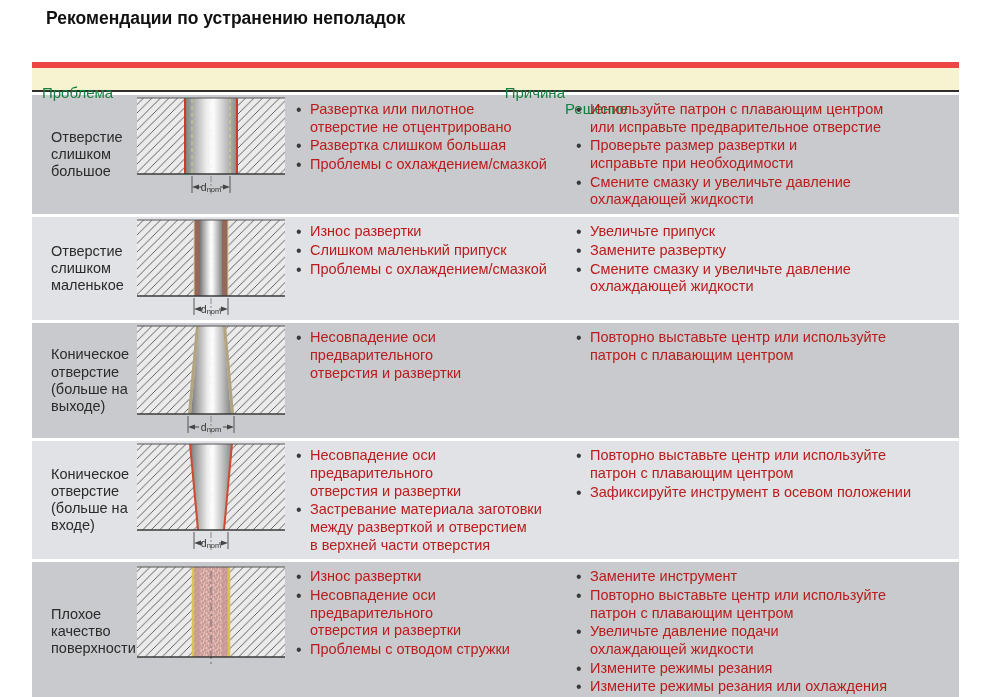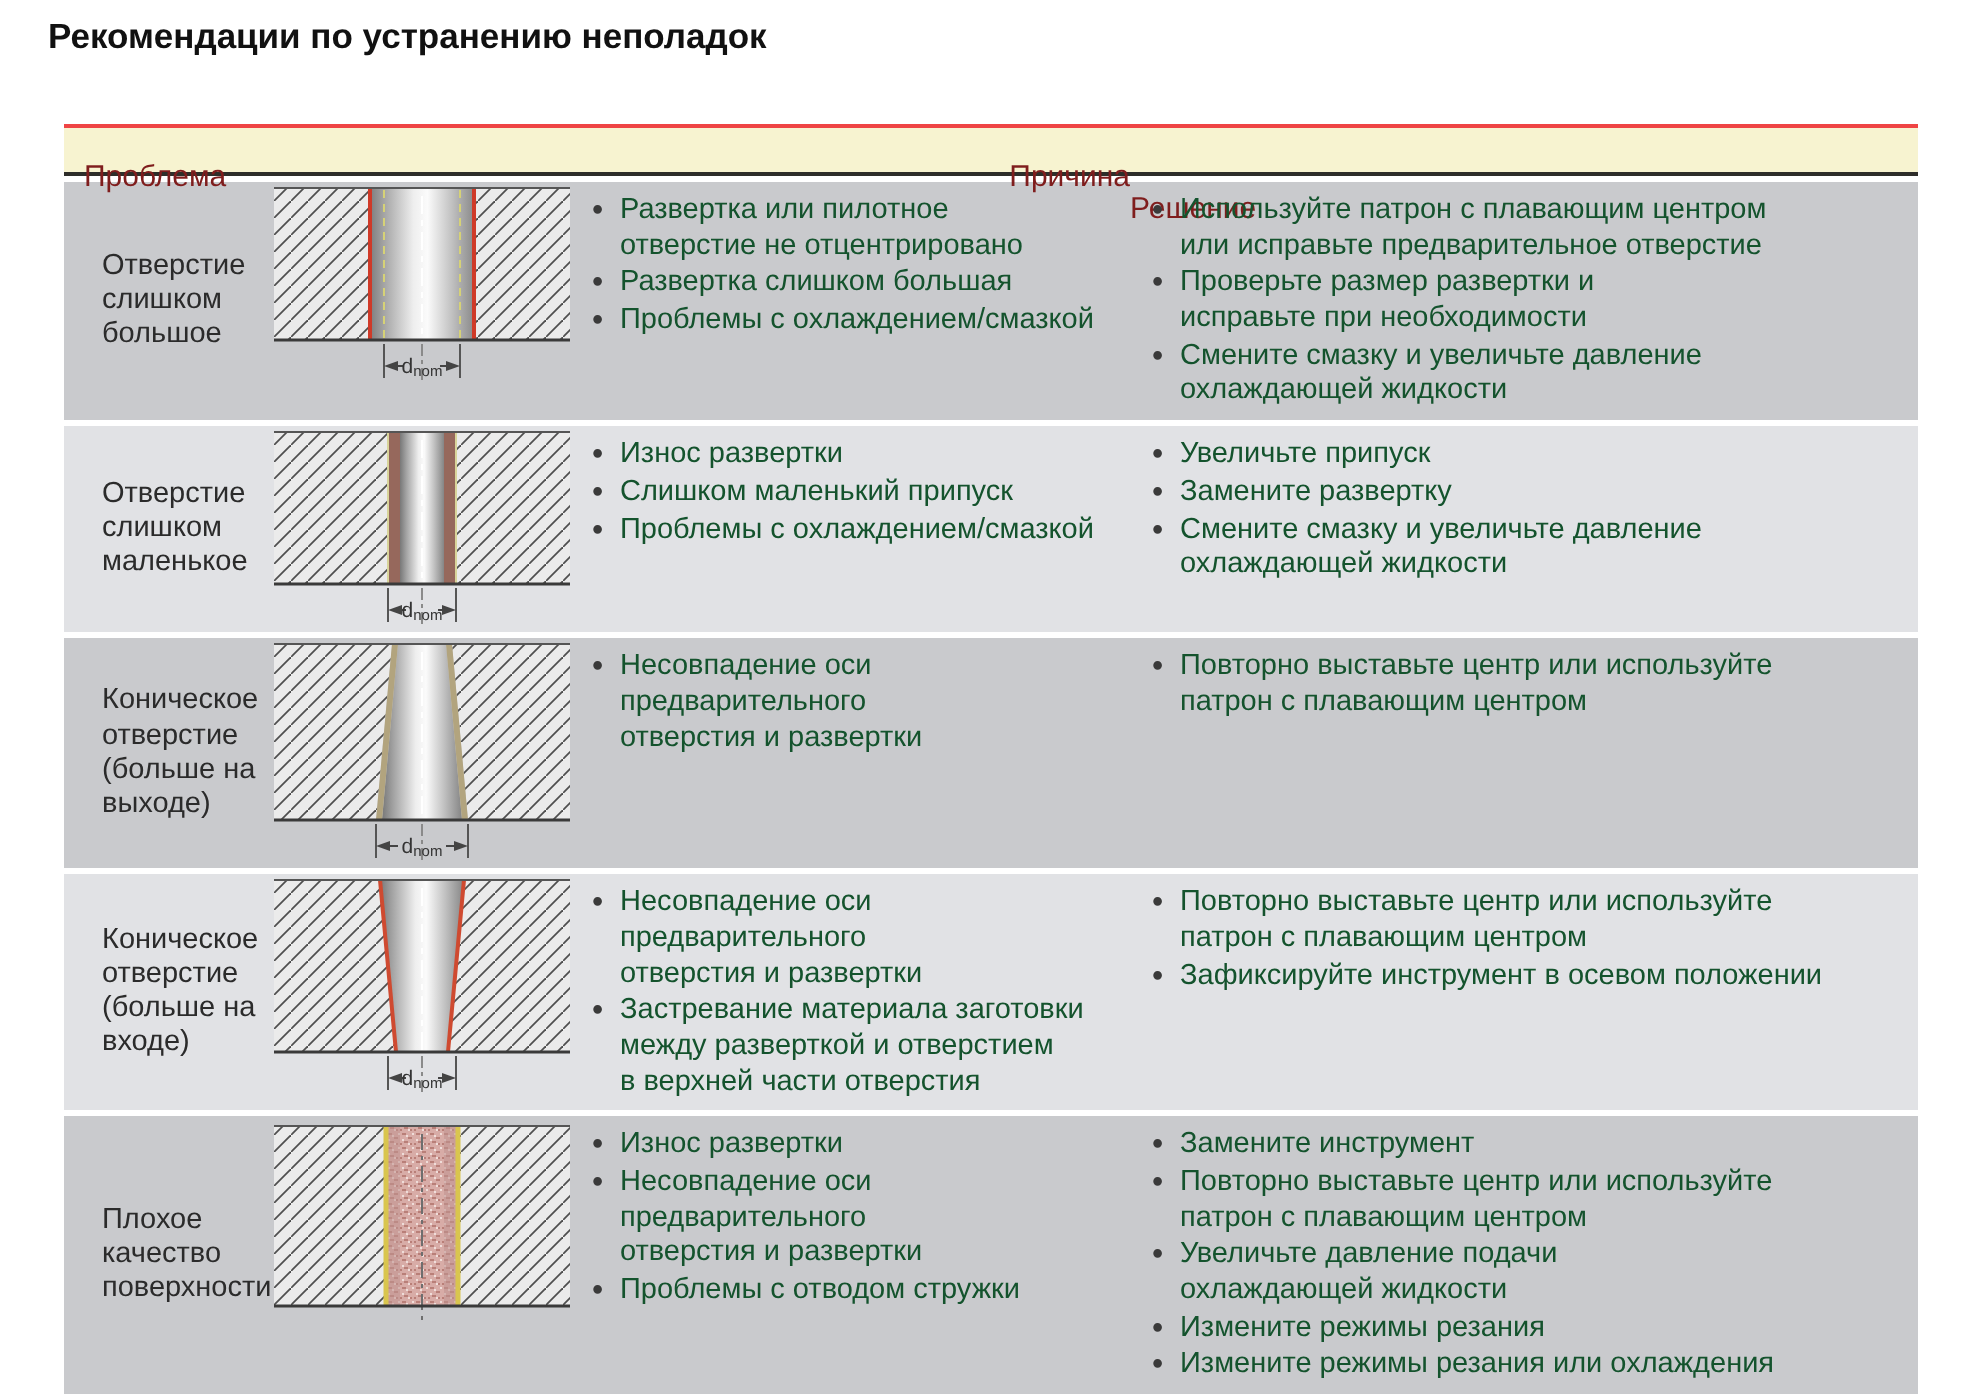--- a/index.html
+++ b/index.html
@@ -1,31 +1,31 @@
 <!DOCTYPE html>
 <html><head>
 <meta charset="utf-8">
 <style>
   html,body{margin:0;padding:0;background:#ffffff;}
   body{width:990px;height:697px;position:relative;font-family:"Liberation Sans", sans-serif;color:#2d2d2d;overflow:hidden;}
-  .page-title{position:absolute;left:24px;top:8px;font-size:17.5px;font-weight:700;color:#111;}
+  .page-title{position:absolute;left:46px;top:8px;font-size:17.5px;font-weight:700;color:#111;}
   .trouble-table{position:absolute;left:32px;top:62px;width:927px;}
-  .thead{display:grid;grid-template-columns:253px 280px 1fr;align-items:center;height:22px;background:#f7f3d0;border-top:2px solid #ef4444;border-bottom:2px solid #2e2e2a;font-size:15px;color:#7f1d1d;}
+  .thead{display:grid;grid-template-columns:253px 280px 1fr;align-items:center;height:22px;background:#f7f3d0;border-top:6px solid #ef4444;border-bottom:2px solid #2e2e2a;font-size:15px;color:#15803d;}
   .thead .h-problem{padding-left:10px;text-align:left;}
   .thead .h-cause{text-align:right;}
   .thead .h-solution{text-align:left;margin-top:32px;}
   .row{display:grid;grid-template-columns:105px 148px 280px 1fr;margin-top:3px;}
   .row.dark{background:#c9cacd;}
   .row.light{background:#e1e2e5;}
   .row:last-of-type{border-bottom:3px solid #55555a;}
   .cell{min-width:0;}
   .problem{display:flex;align-items:center;padding-left:19px;font-size:14.5px;line-height:1.18;white-space:pre-line;color:#2b2b2b;}
   .illu{padding-top:1px;}
   .illu svg{display:block;}
-  ul.bullets{list-style:none;margin:0;padding:6px 4px 4px 10px;font-size:14.5px;line-height:1.22;color:#14532d;}
+  ul.bullets{list-style:none;margin:0;padding:6px 4px 4px 10px;font-size:14.5px;line-height:1.22;color:#b91c1c;}
   ul.bullets li{position:relative;padding-left:15px;margin-bottom:1px;white-space:pre-line;}
   ul.bullets li::before{content:"\2022";position:absolute;left:1px;top:-1px;font-size:16px;color:#3a3a3a;}
 </style>
 </head>
 <body>
 
 <svg width="0" height="0" style="position:absolute" aria-hidden="true">
   <defs>
     <pattern id="hatch" width="8.5" height="8.5" patternUnits="userSpaceOnUse">
       <rect width="8.5" height="8.5" fill="#ebebeb"></rect>

